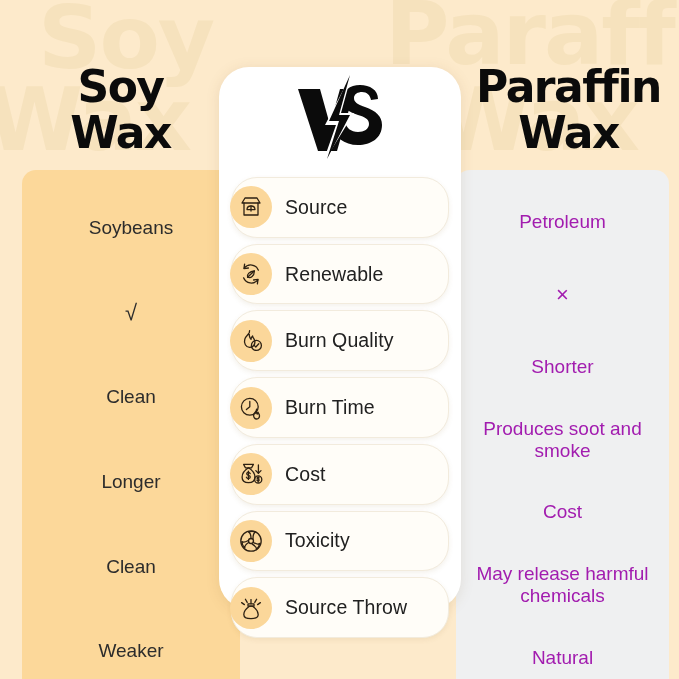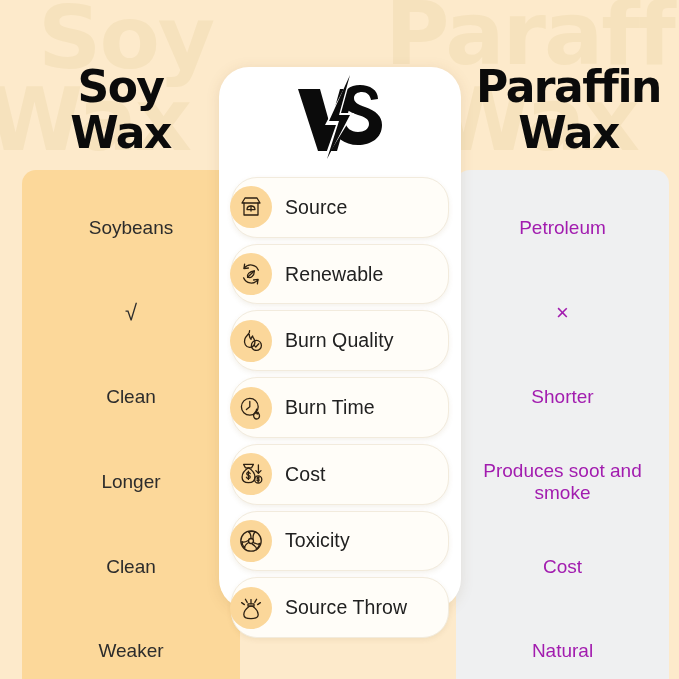--- a/index.html
+++ b/index.html
@@ -176,20 +176,21 @@
   <div class="panel-cell">Clean</div>
   <div class="panel-cell">Weaker</div>
 </div>
 
 <div class="panel panel-right">
   <div class="panel-cell">Petroleum</div>
   <div class="panel-cell mark">×</div>
   <div class="panel-cell">Shorter</div>
   <div class="panel-cell">Produces soot and smoke</div>
   <div class="panel-cell">Cost</div>
+  <div class="panel-cell">May release harmful chemicals</div>
   <div class="panel-cell">Natural</div>
 </div>
 
 <div class="center-card">
 
   <div class="vs-wrap">
     <svg class="vs-logo" width="96" height="92" viewBox="0 0 96 92">
 
       <path d="M6 16 L28 16 L38 52 L48 16 L63 16 L45 78 L26 78 Z" fill="#0b0b0b"></path>
 

